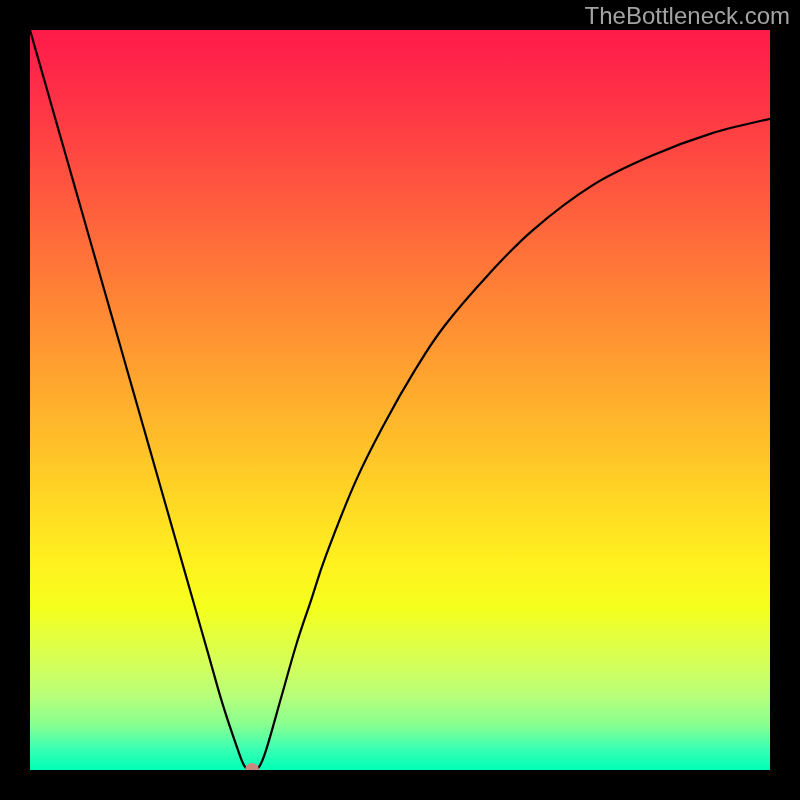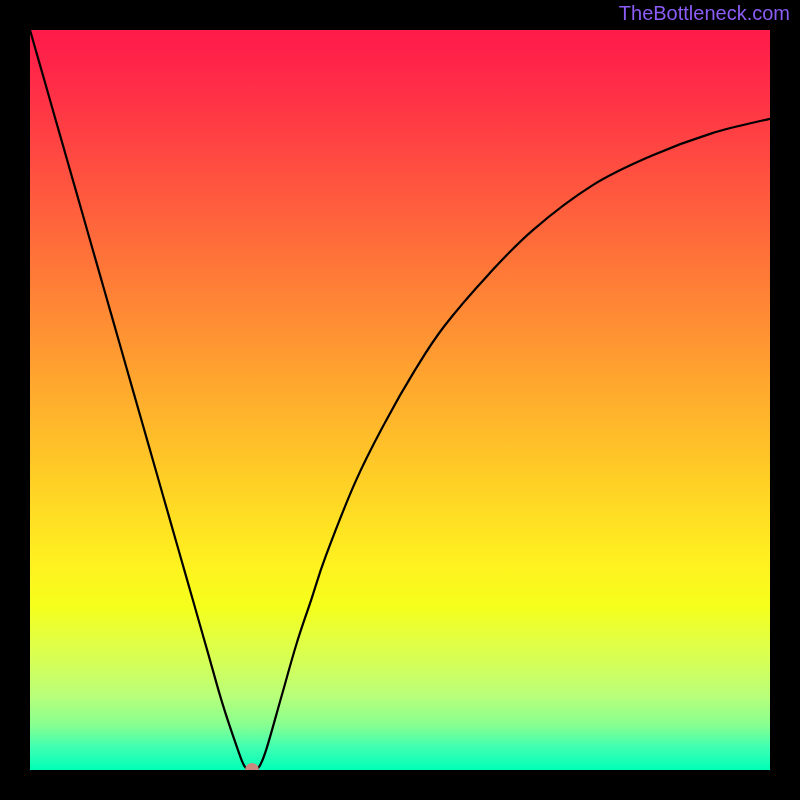--- a/index.html
+++ b/index.html
@@ -12,22 +12,22 @@
     height: 800px;
     background: #000;
     position: relative;
     font-family: Arial, sans-serif;
     overflow: hidden;
   }
   .watermark {
     position: absolute;
     top: 2px;
     right: 10px;
-    color: #8b5cf6;
-    font-size: 20px;
+    color: #a3a3a3;
+    font-size: 24px;
     font-weight: 500;
     z-index: 10;
   }
   .plot-area {
     position: absolute;
     left: 30px;
     top: 30px;
     width: 740px;
     height: 740px;
     overflow: hidden;

